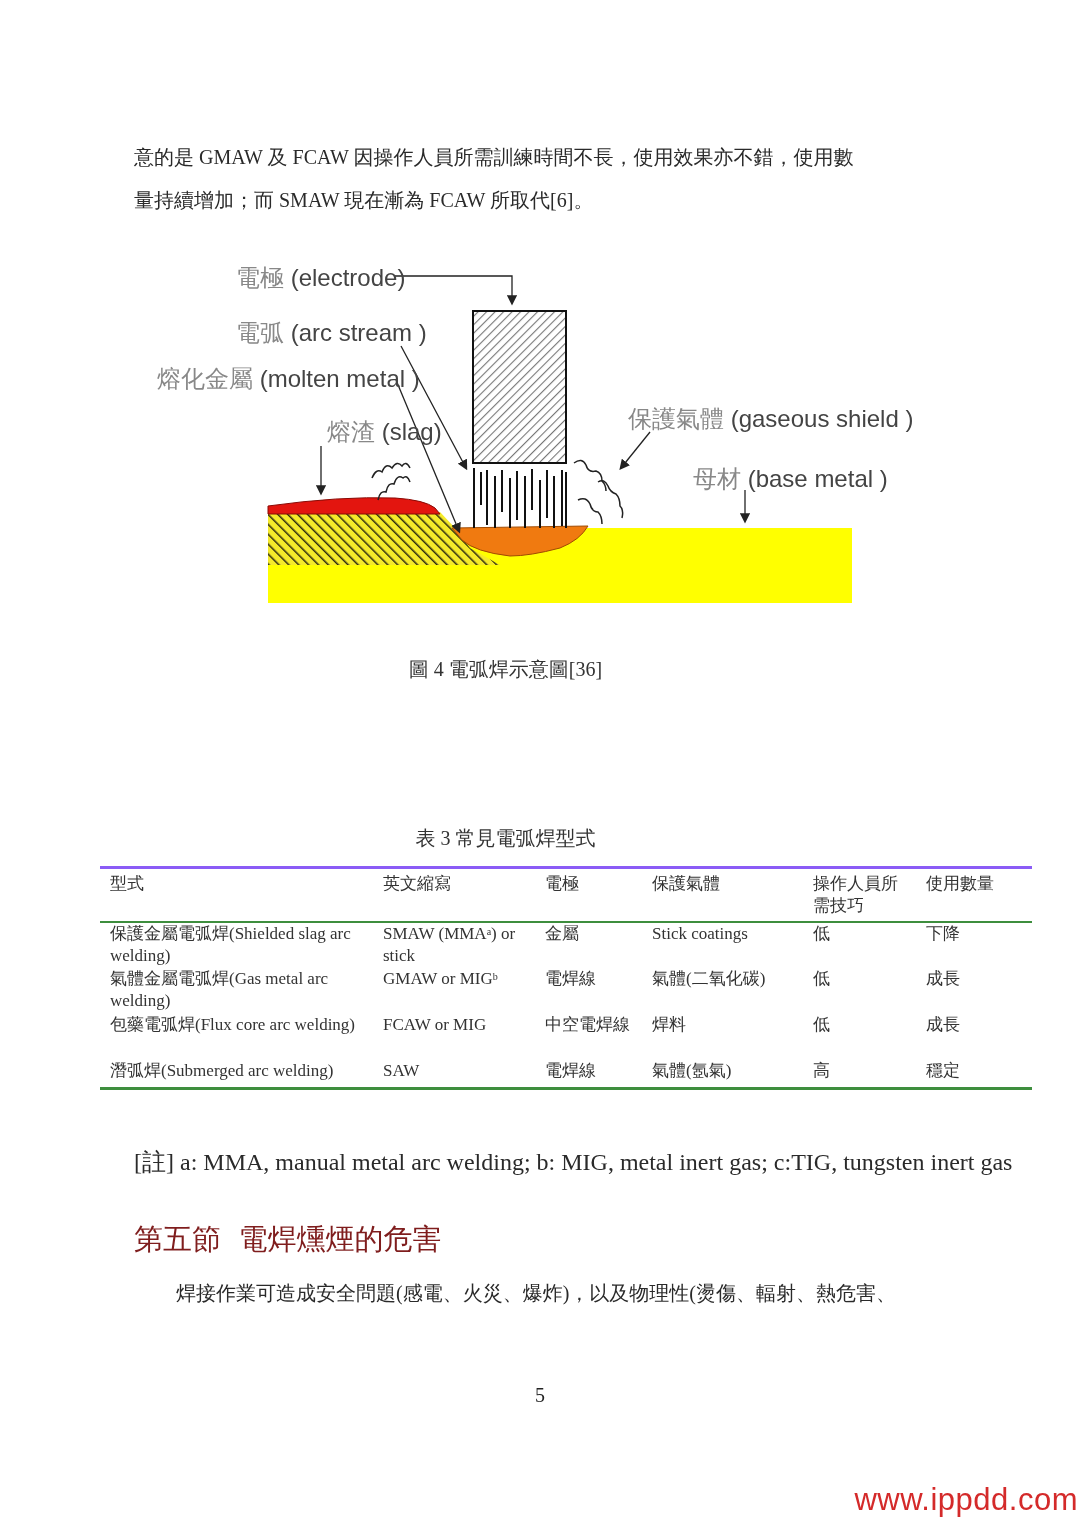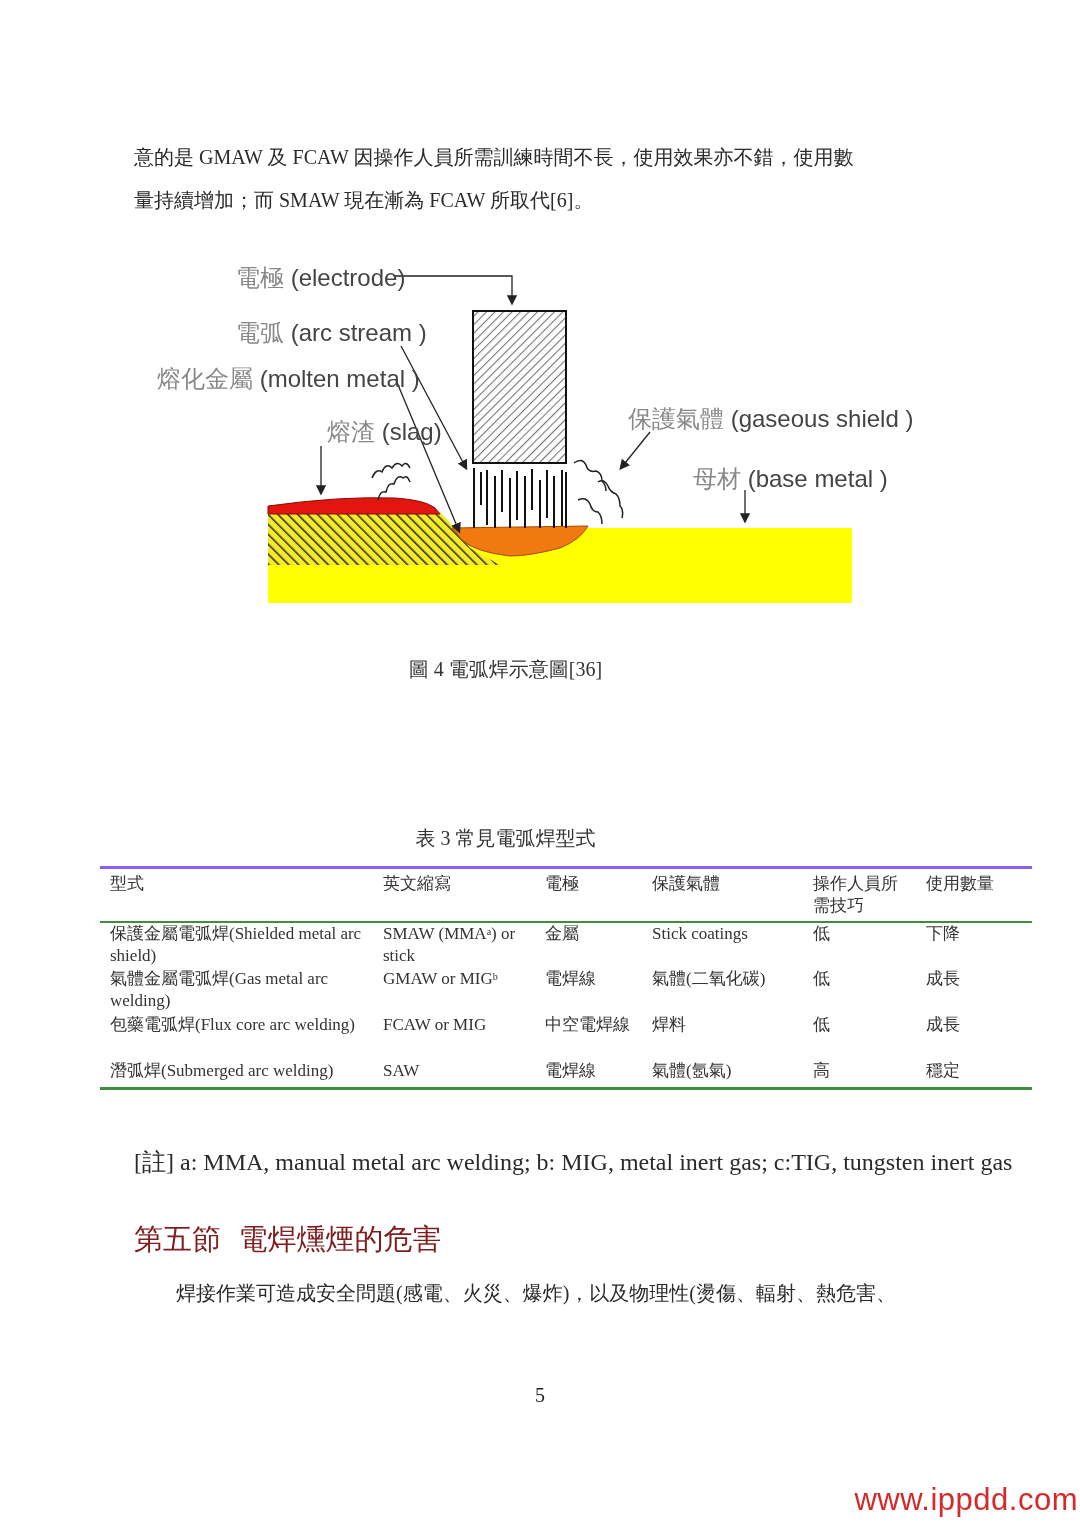--- a/index.html
+++ b/index.html
@@ -150,21 +150,21 @@
         <th>型式</th>
         <th>英文縮寫</th>
         <th>電極</th>
         <th>保護氣體</th>
         <th>操作人員所需技巧</th>
         <th>使用數量</th>
       </tr>
     </thead>
     <tbody>
       <tr>
-        <td>保護金屬電弧焊(Shielded metal arc shield)</td>
+        <td>保護金屬電弧焊(Shielded slag arc welding)</td>
         <td><span>SMAW (MMA</span><sup>a</sup><span>) or stick</span></td>
         <td>金屬</td>
         <td>Stick coatings</td>
         <td>低</td>
         <td>下降</td>
       </tr>
       <tr>
         <td>氣體金屬電弧焊(Gas metal arc welding)</td>
         <td><span>GMAW or MIG</span><sup>b</sup><span></span></td>
         <td>電焊線</td>

